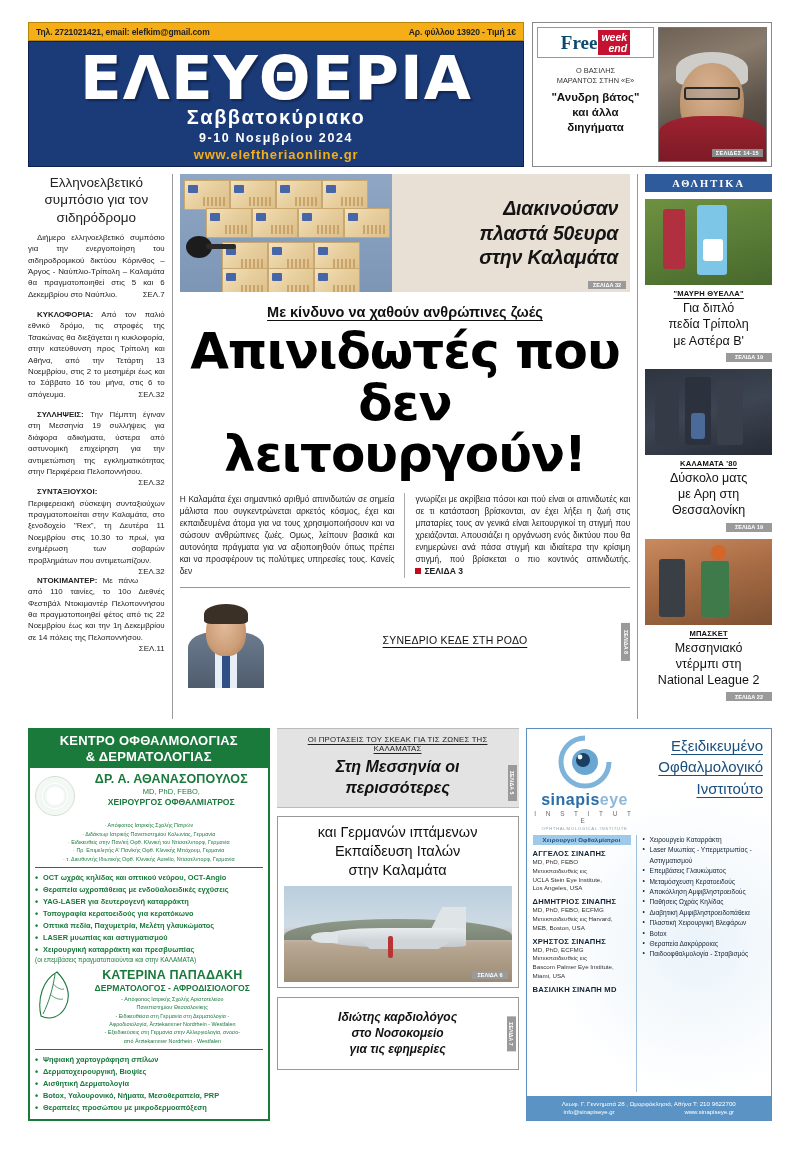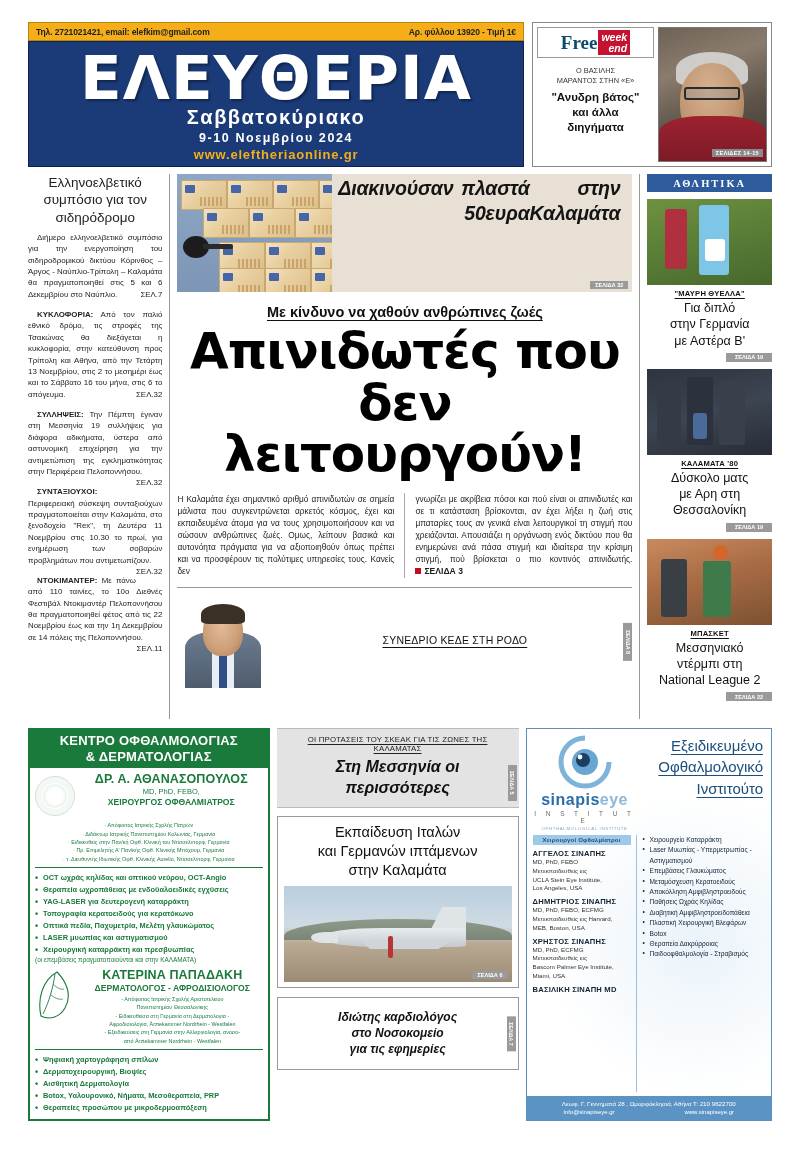--- a/index.html
+++ b/index.html
@@ -142,21 +142,21 @@
   .story-text {
     flex: 1 1 auto; background: #e8e0d4; display: flex; flex-direction: column;
     position: relative;
   }
   .red-kicker {
     background: #c00d1e; color: #ffffff; font-size: 9.4px; font-weight: bold;
     padding: 3.5px 6px; text-align: center; letter-spacing: .1px;
     font-family: "Liberation Serif", serif;
   }
   .story-h {
-    flex: 1 1 auto; display: flex; flex-direction: row; justify-content: center;
+    flex: 1 1 auto; display: flex; flex-direction: column; justify-content: center;
     padding: 2px 12px 2px 6px; text-align: right;
   }
   .story-h div {
     font-size: 19.5px; font-style: italic; font-weight: bold; color: #141414;
     line-height: 1.28; letter-spacing: -0.2px;
   }
   .gray-tag {
     position: absolute; right: 4px; bottom: 3px; background: #9a9a9a; color: #fff;
     font-size: 5.6px; font-weight: bold; padding: 1px 5px;
   }
@@ -522,21 +522,21 @@
 
       <div class="sport-item">
         <div class="sport-photo sp1">
           <div class="pl" style="left:18px;top:10px;width:22px;height:60px;background:#b03040;"></div>
           <div class="pl" style="left:52px;top:6px;width:30px;height:70px;background:#7ec6e8;"></div>
           <div class="pl" style="left:58px;top:40px;width:20px;height:22px;background:#ffffff;"></div>
         </div>
         <div class="sport-kicker">"ΜΑΥΡΗ ΘΥΕΛΛΑ"</div>
         <div class="sport-title">
           <div>Για διπλό</div>
-          <div>στην Γερμανία</div>
+          <div>πεδία Τρίπολη</div>
           <div>με Αστέρα Β'</div>
         </div>
         <div class="sport-tag">ΣΕΛΙΔΑ 19</div>
       </div>
 
       <div class="sport-item">
         <div class="sport-photo sp2">
           <div class="pl" style="left:10px;top:14px;width:24px;height:62px;background:#343b47;"></div>
           <div class="pl" style="left:40px;top:8px;width:26px;height:68px;background:#2c323d;"></div>
           <div class="pl" style="left:72px;top:12px;width:26px;height:64px;background:#39404c;"></div>
@@ -643,22 +643,22 @@
       <div class="gray-band">
         <div class="gb-kicker">ΟΙ ΠΡΟΤΑΣΕΙΣ ΤΟΥ ΣΚΕΑΚ ΓΙΑ ΤΙΣ ΖΩΝΕΣ ΤΗΣ ΚΑΛΑΜΑΤΑΣ</div>
         <div class="gb-title">
           <div>Στη Μεσσηνία οι περισσότερες</div>
         </div>
         <div class="vtag2">ΣΕΛΙΔΑ 5</div>
       </div>
 
       <div class="boxed">
         <div class="bx-title">
+          <div>και Γερμανών ιπτάμενων</div>
           <div>Εκπαίδευση Ιταλών</div>
-          <div>και Γερμανών ιπτάμενων</div>
           <div>στην Καλαμάτα</div>
         </div>
         <div class="jet-photo">
           <div class="jet-hills"></div>
           <div class="jet-tail"></div>
           <div class="jet-body"></div>
           <div class="jet-nose"></div>
           <div class="jet-wing"></div>
           <div class="jet-person"></div>
           <div class="gray-tag">ΣΕΛΙΔΑ 6</div>

